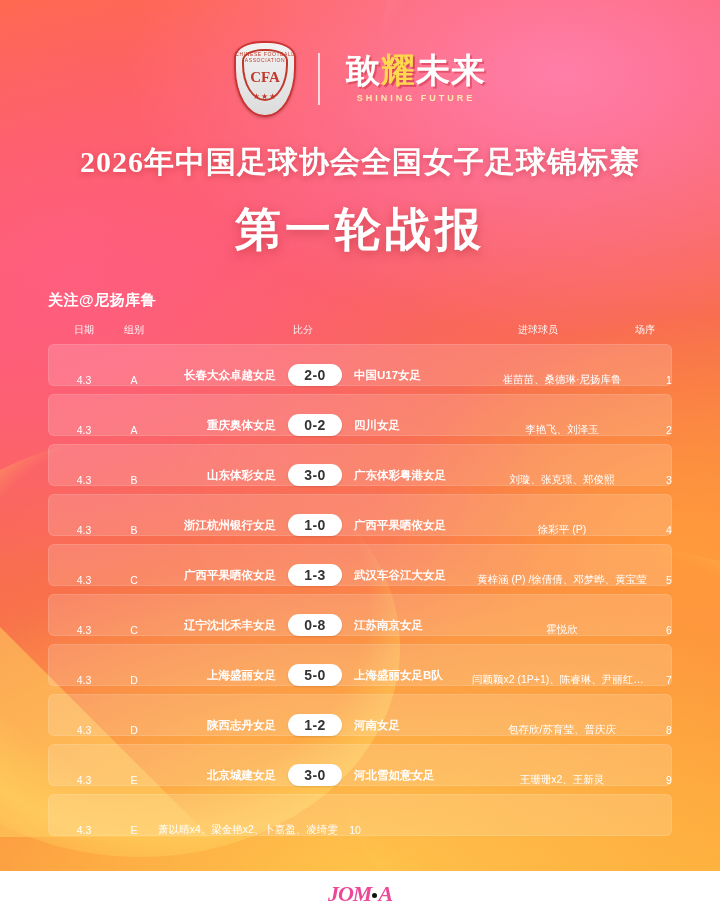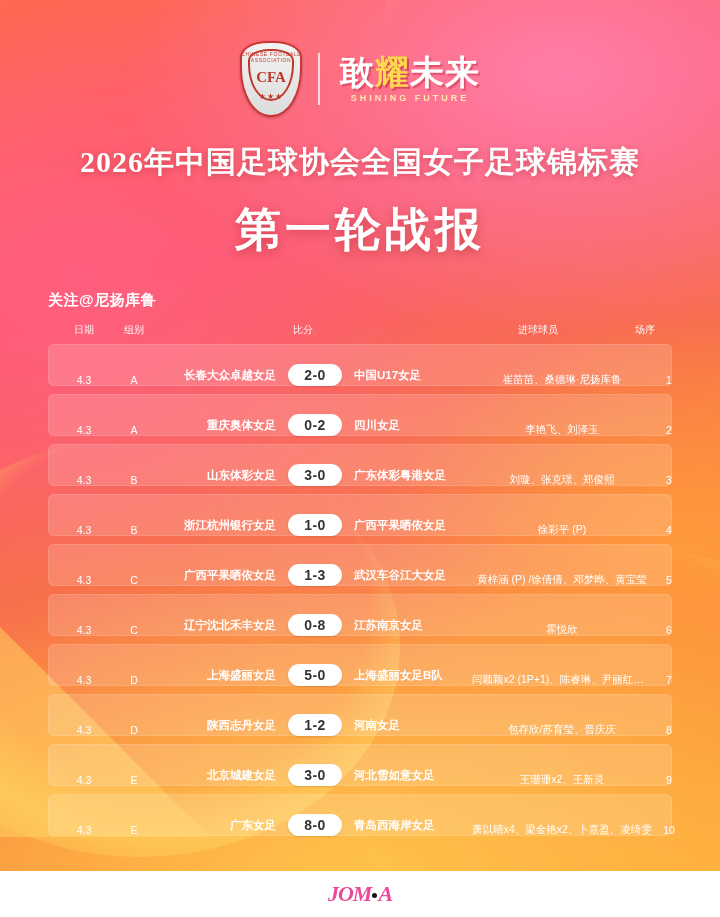--- a/index.html
+++ b/index.html
@@ -58,21 +58,21 @@
     border-left: 210px solid rgba(255,208,96,.55);
     border-top: 210px solid transparent;
     pointer-events: none;
   }
   
   .logos {
     position: relative;
     display: flex;
     align-items: center;
     justify-content: center;
-    gap: 16px;
+    gap: 22px;
     padding-top: 58px;
     height: 100px;
   }
   .cfa-badge {
     width: 62px; height: 76px;
     position: relative;
   }
   .cfa-shield {
     position: absolute; inset: 0;
     background: linear-gradient(#f3f3f3, #dcdcdc);
@@ -114,21 +114,21 @@
   .divider-bar {
     width: 2px; height: 52px;
     background: rgba(255,255,255,.75);
   }
   .slogan {
     position: relative;
     text-align: left;
     padding-left: 4px;
   }
   .slogan-cn {
-    font-family: Liberation Serif, serif;
+    font-family: Liberation Mono, monospace;
     font-weight: bold;
     font-size: 34px;
     line-height: 1;
     color: #fff;
     letter-spacing: 1px;
     text-shadow: 2px 2px 0 rgba(200,40,60,.45);
   }
   .slogan-cn .hl {
     color: #ffd84d;
     text-shadow: 2px 2px 0 rgba(180,30,50,.5);
@@ -405,25 +405,20 @@
         <span class="score">3-0</span>
         <span class="team away">河北雪如意女足</span>
       </div>
       <div class="col-players players">王珊珊x2、王新灵</div>
       <div class="col-order">9</div>
     </div>
 
     <div class="row">
       <div class="col-date">4.3</div>
       <div class="col-group">E</div>
-      <div class="col-score match">
-        <span class="team home">广东女足</span>
-        <span class="score">8-0</span>
-        <span class="team away">青岛西海岸女足</span>
-      </div>
       <div class="col-players players">萧以晴x4、梁金艳x2、卜嘉盈、凌绮雯</div>
       <div class="col-order">10</div>
     </div>
   </div>
 
   <div class="footer">
     <div class="joma"><span>JOM</span><span class="dot"></span><span>A</span></div>
   </div>
 </div>
 

